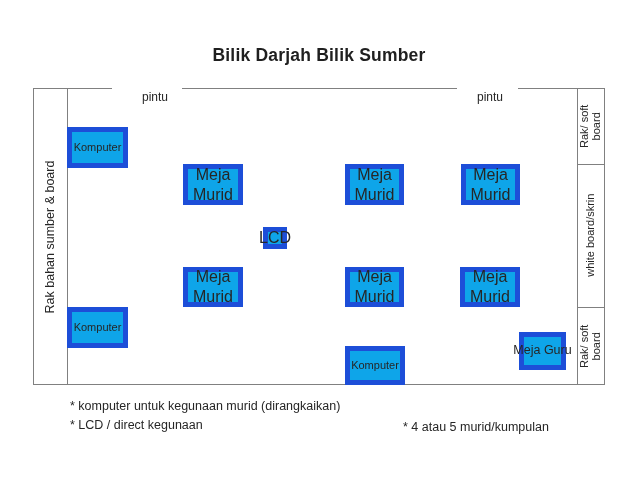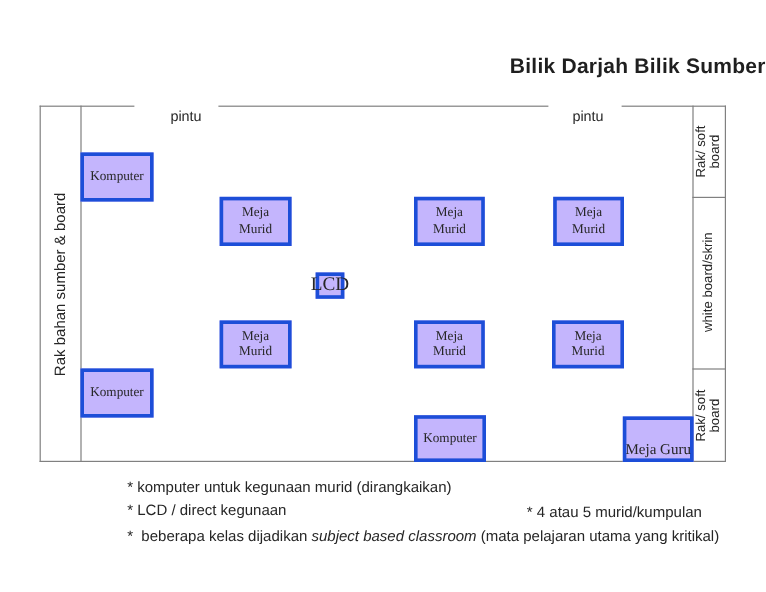--- a/index.html
+++ b/index.html
@@ -1,45 +1,45 @@
 <!DOCTYPE html>
 <html><head>
 <meta charset="utf-8">
 <style>
   html,body{margin:0;padding:0;background:#fff;}
   .stage{
     position:relative;width:638px;height:493px;background:#ffffff;
     font-family:"Liberation Sans",sans-serif;color:#262626;overflow:hidden;
   }
   .title{
-    position:absolute;top:45px;left:0;width:638px;text-align:right;
+    position:absolute;top:45px;left:0;width:638px;text-align:center;
     font-size:17.5px;font-weight:600;color:#1f1f1f;letter-spacing:.2px;
   }
   .wall{position:absolute;background:#808080;}
   .box{
-    position:absolute;border:3px solid #1d4ed8;background:#c4b5fd;
+    position:absolute;border:5px solid #1d4ed8;background:#0ea5e9;
     display:flex;flex-direction:column;align-items:center;justify-content:center;
-    text-align:center;box-sizing:border-box;line-height:1.22;font-family:Liberation Serif, serif;
+    text-align:center;box-sizing:border-box;line-height:1.22;
   }
-  .desk-font{font-size:11px;}
+  .desk-font{font-size:16px;}
   .komp-font{font-size:11px;}
   .lcd-font{font-size:16px;line-height:1;}
   .guru-font{font-size:12.5px;white-space:nowrap;}
   .door-label{
     position:absolute;font-size:12px;text-align:center;white-space:nowrap;
   }
   .vwrap{
     position:absolute;display:flex;align-items:center;justify-content:center;
   }
   .vwrap .vtext{
     transform:rotate(-90deg);white-space:nowrap;text-align:center;line-height:1.12;
   }
   .left-shelf-font{font-size:12.5px;}
   .rwall-font{font-size:11px;}
-  .notes{position:absolute;font-size:12.5px;white-space:pre;margin-left:36px;}
+  .notes{position:absolute;font-size:12.5px;white-space:pre;}
   .italic{font-style:italic;}
 </style>
 </head>
 <body>
 
 <div class="stage">
 
   <div class="title">Bilik Darjah Bilik Sumber</div>
 
   <div class="wall" style="left:33px;top:88px;width:79px;height:1px;"></div>
@@ -109,22 +109,21 @@
   </div>
   <div class="box desk-font" style="left:345px;top:267px;width:59px;height:40px;">
     <span>Meja</span>
     <span>Murid</span>
   </div>
   <div class="box desk-font" style="left:460px;top:267px;width:60px;height:40px;">
     <span>Meja</span>
     <span>Murid</span>
   </div>
 
-  <div class="box guru-font" style="left:519px;top:347px;width:59px;height:38px;justify-content:flex-end;">
+  <div class="box guru-font" style="left:519px;top:332px;width:47px;height:38px;">
     <span>Meja Guru</span>
   </div>
 
   <div class="notes" style="left:70px;top:399px;">* komputer untuk kegunaan murid (dirangkaikan)</div>
   <div class="notes" style="left:70px;top:418px;">* LCD / direct kegunaan</div>
   <div class="notes" style="left:403px;top:420px;">* 4 atau 5 murid/kumpulan</div>
-  <div class="notes" style="left:70px;top:440px;"><span>*  beberapa kelas dijadikan </span><span class="italic">subject based classroom</span><span> (mata pelajaran utama yang kritikal)</span></div>
 
 </div>
 
 </body></html>

